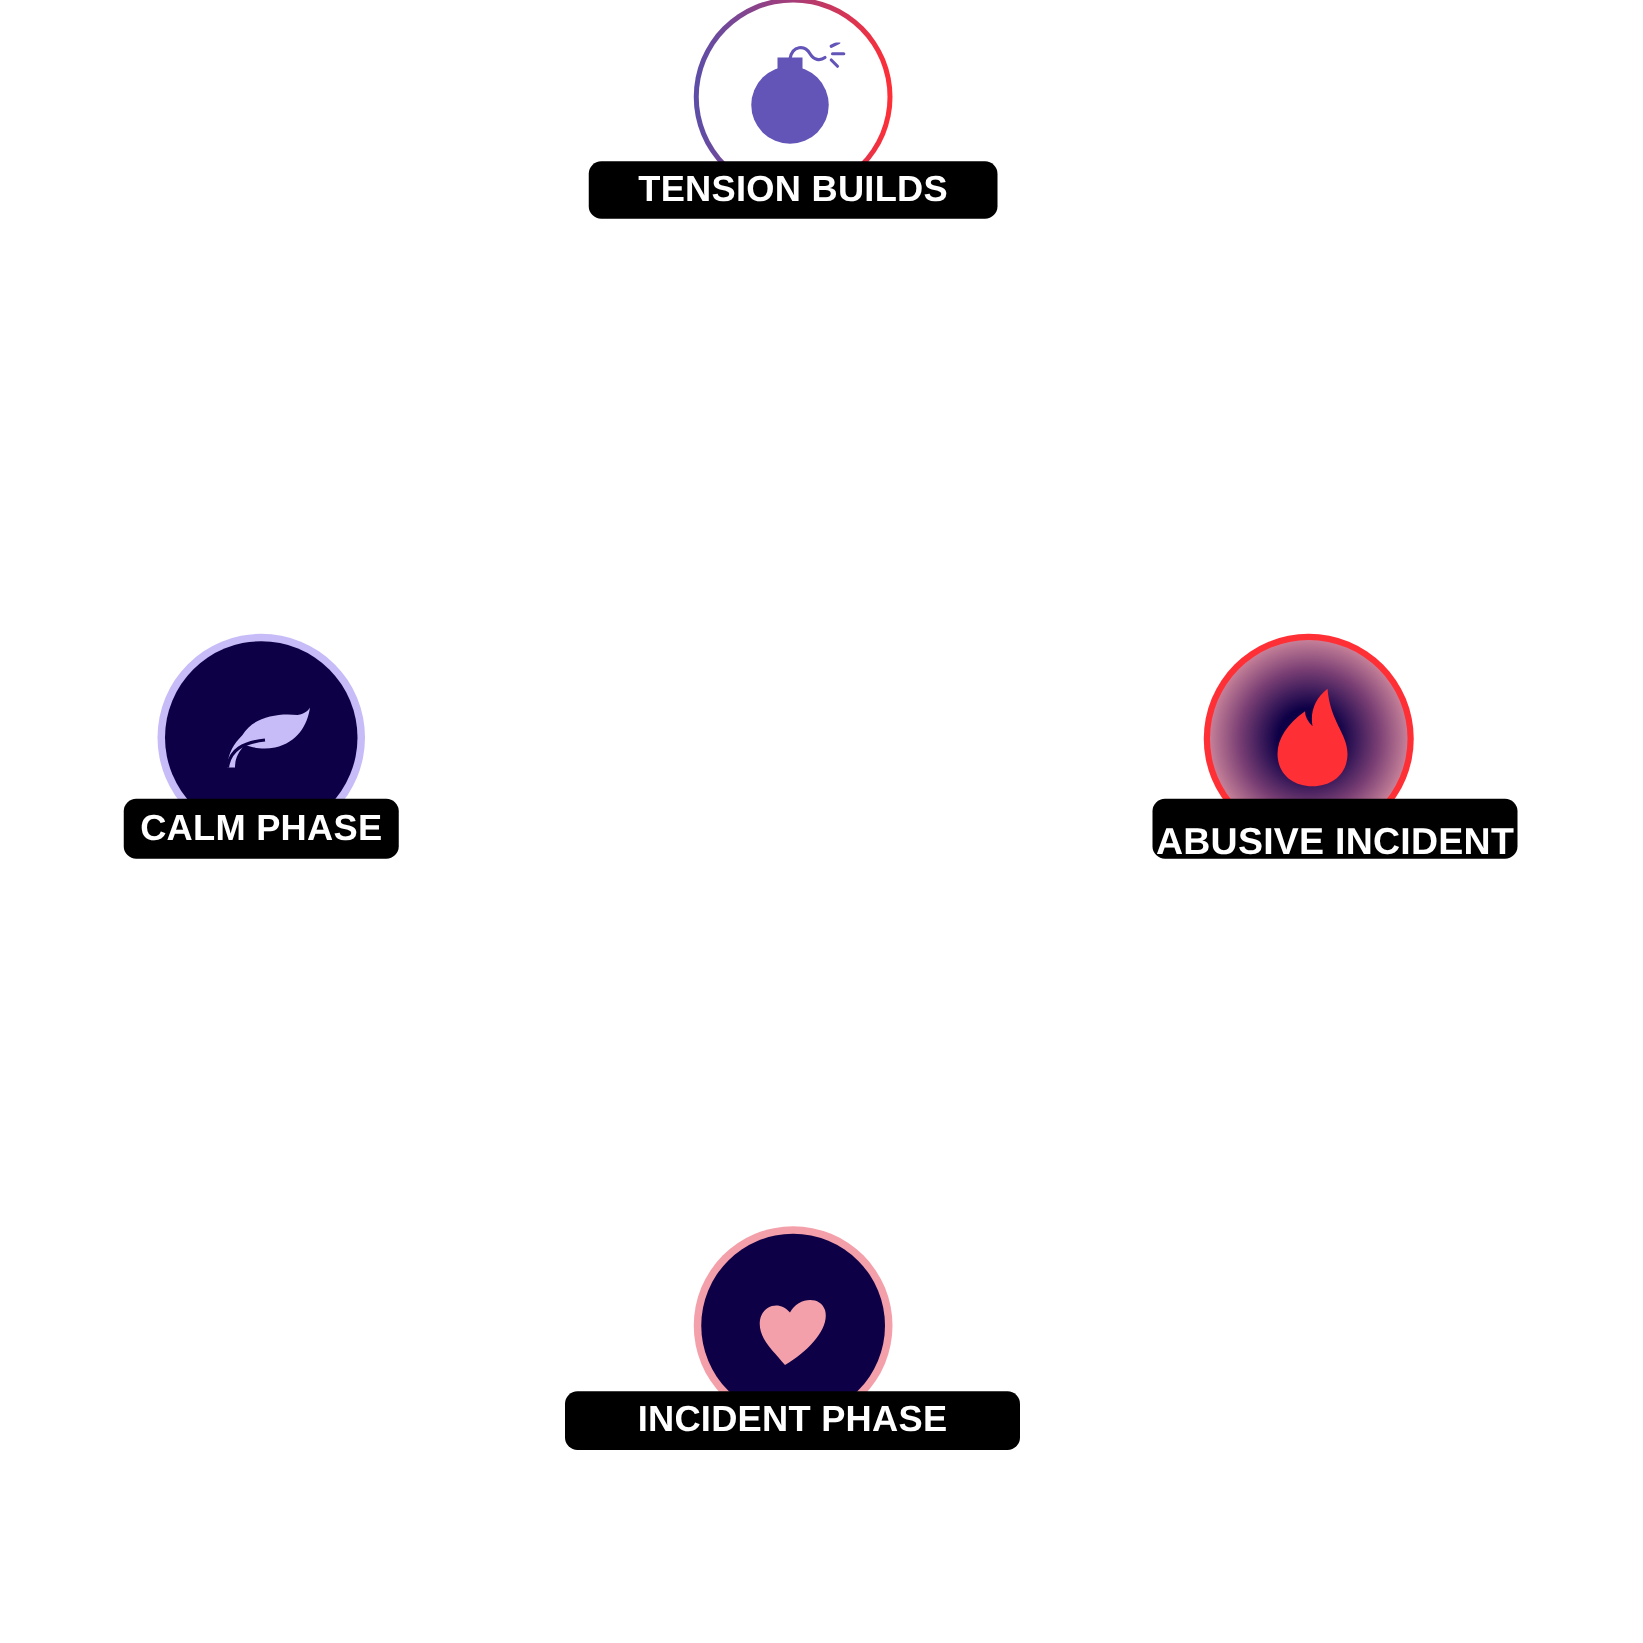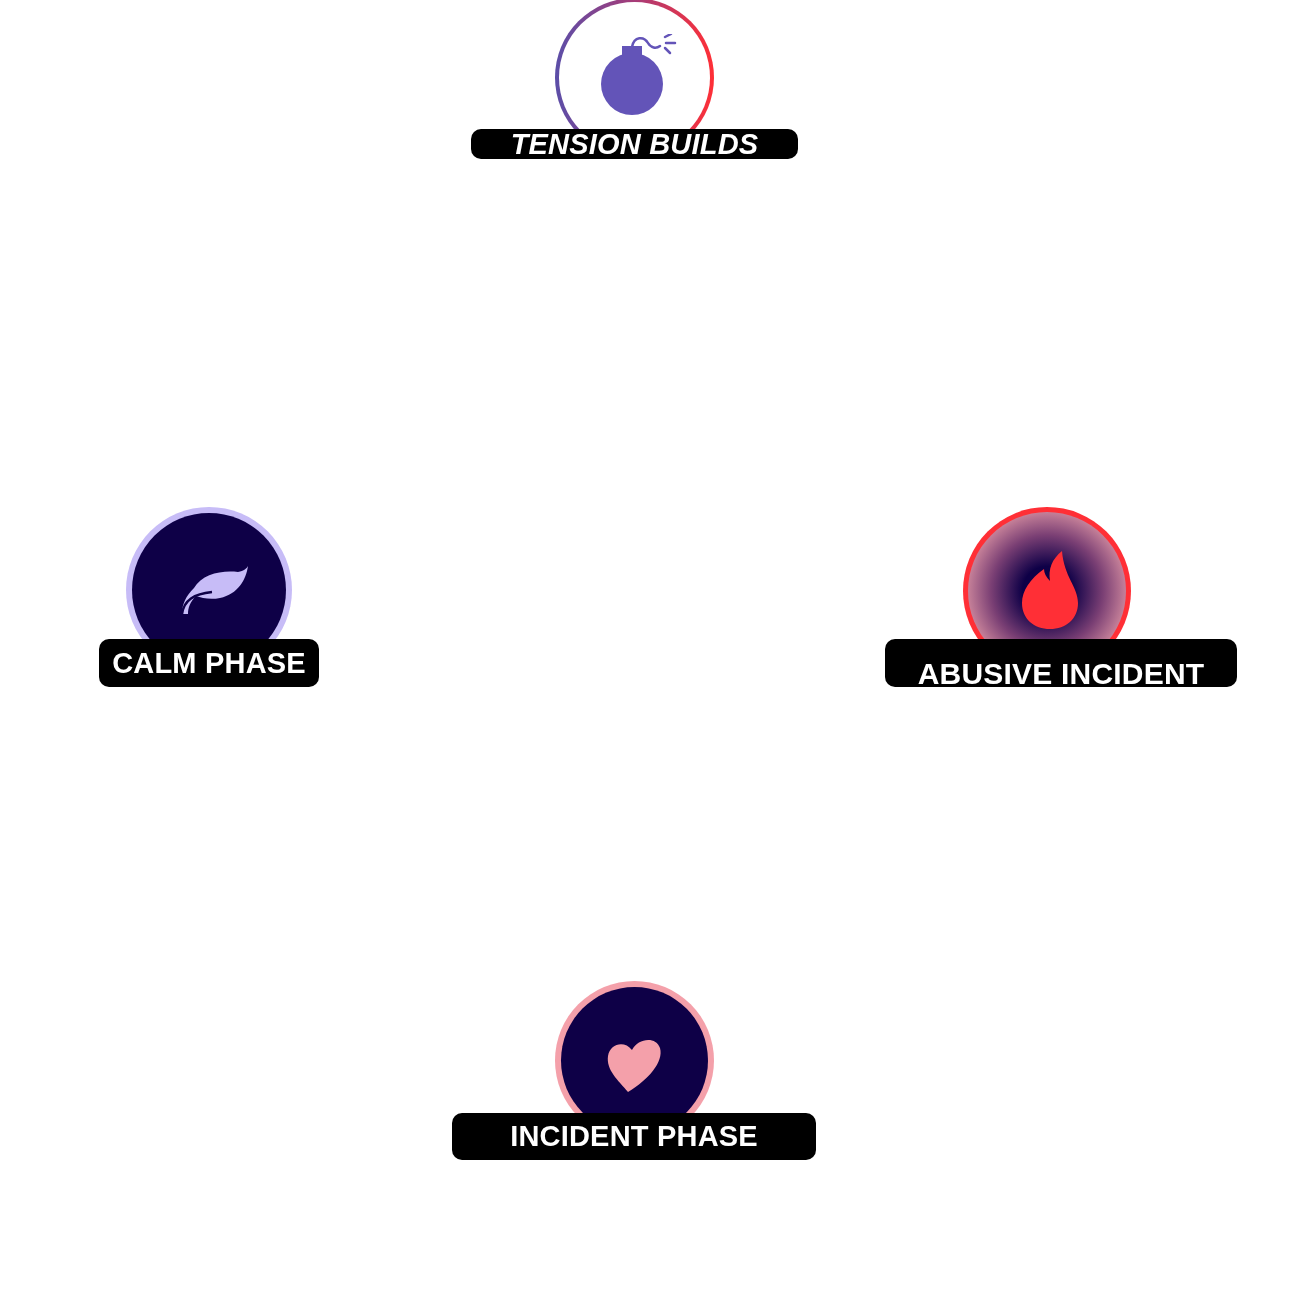--- a/index.html
+++ b/index.html
@@ -11,28 +11,28 @@
   .icon { position:absolute; }
   .label { position:absolute; background:#000; color:#fff; border-radius:10px;
            display:flex; align-items:center; justify-content:center;
            font-weight:bold; font-size:29px; letter-spacing:0.2px; white-space:nowrap; }
 
   
   #tension .ring { left:555px; top:-2px; width:159px; height:159px;
     background:linear-gradient(90deg,#5b4ea8 0%,#a63c78 50%,#ff2f36 100%); }
   #tension .inner { left:559px; top:2px; width:151px; height:151px; background:#ffffff; }
   #tension .icon { left:594px; top:34px; width:90px; height:90px; }
-  #tension .label { left:471px; top:129px; width:327px; height:30px;font-style:italic; }
+  #tension .label { left:471px; top:129px; width:327px; height:46px; }
 
   
   #abusive .ring { left:963px; top:507px; width:168px; height:168px; background:#ff2f36; }
   #abusive .inner { left:968px; top:512px; width:158px; height:158px;
     background:radial-gradient(circle at 50% 50%, #0e0047 0%, #0e0047 22%, #7a3f74 50%, #d58ea0 75%, #f6c4c9 100%); }
   #abusive .icon { left:1012px; top:547px; width:76px; height:86px; }
-  #abusive .label { left:885px; top:639px; width:352px; height:48px; font-size:30px; padding-top:21px; box-sizing:border-box; }
+  #abusive .label { left:922px; top:639px; width:292px; height:48px; font-size:30px; padding-top:21px; box-sizing:border-box; }
 
   
   #calm .ring { left:126px; top:507px; width:166px; height:166px; background:#c7bcf7; }
   #calm .inner { left:132px; top:513px; width:154px; height:154px; background:#0e0047; }
   #calm .icon { left:172px; top:562px; width:80px; height:60px; }
   #calm .label { left:99px; top:639px; width:220px; height:48px; }
 
   
   #honeymoon .ring { left:555px; top:981px; width:159px; height:159px; background:#f4a0aa; }
   #honeymoon .inner { left:561px; top:987px; width:147px; height:147px; background:#0e0047; }

